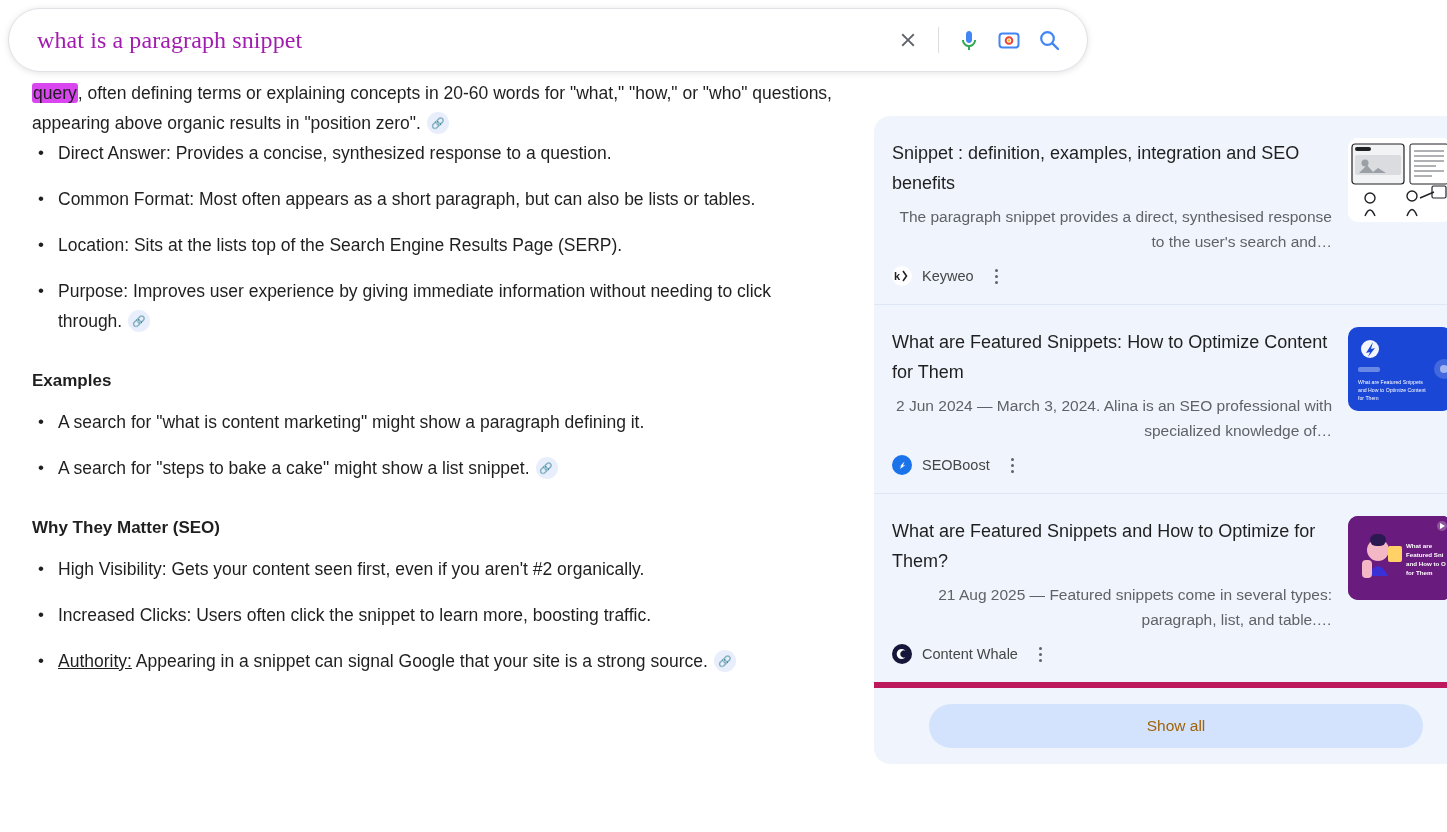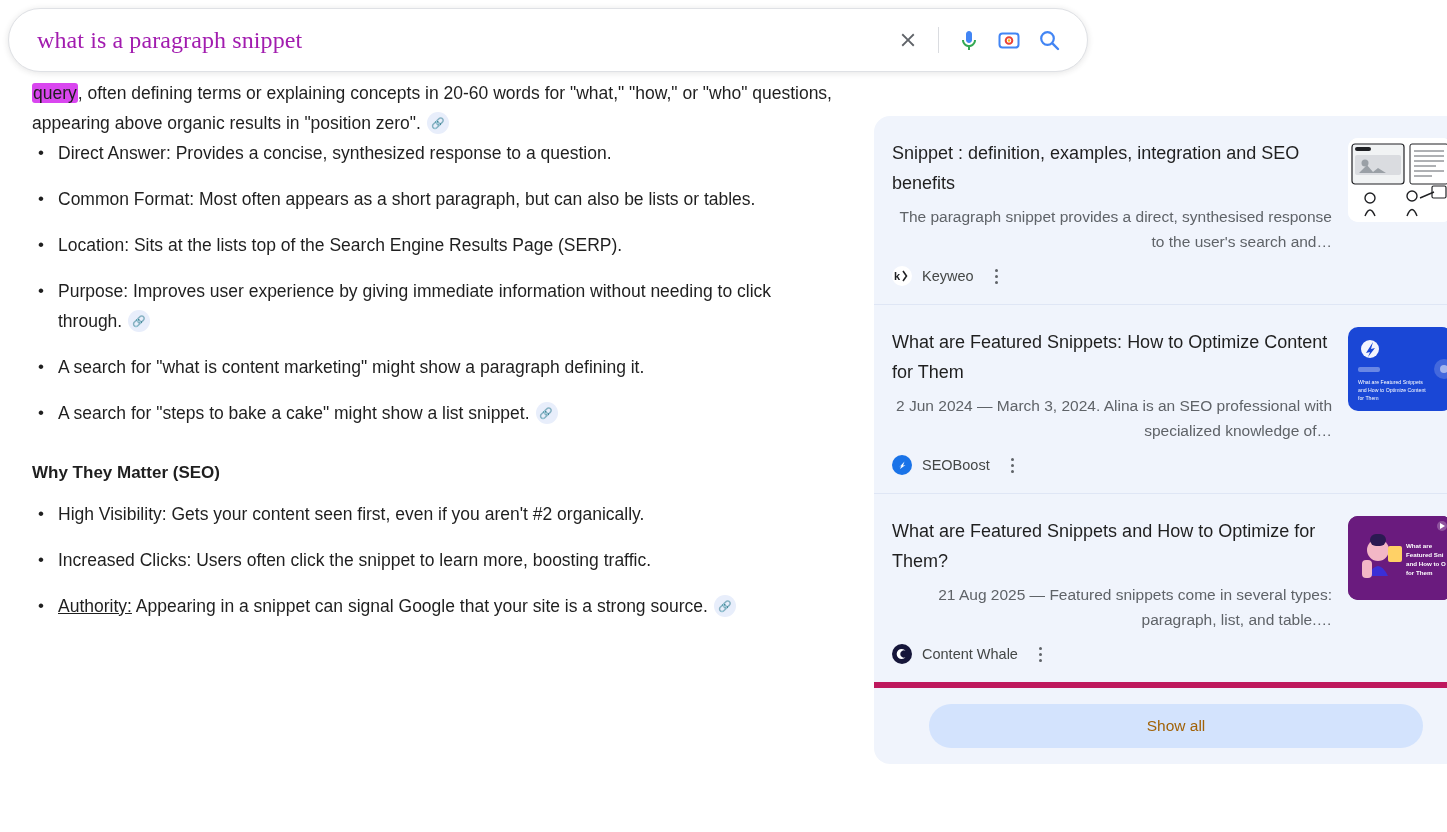--- a/index.html
+++ b/index.html
@@ -251,20 +251,21 @@
       <li>
         <b>Location:</b>
         <span>Sits at the lists top of the Search Engine Results Page (SERP).</span>
       </li>
       <li>
         <b>Purpose:</b>
         <span>Improves user experience by giving immediate information without needing to click through.</span><span class="cite">🔗</span>
       </li>
     </ul>
 
+    <h2 class="section">Examples</h2>
     <ul class="bullets">
       <li>
         <span>A search for "what is content marketing" might show a paragraph defining it.</span>
       </li>
       <li>
         <span>A search for "steps to bake a cake" might show a list snippet.</span><span class="cite">🔗</span>
       </li>
     </ul>
 
     <h2 class="section">Why They Matter (SEO)</h2>

